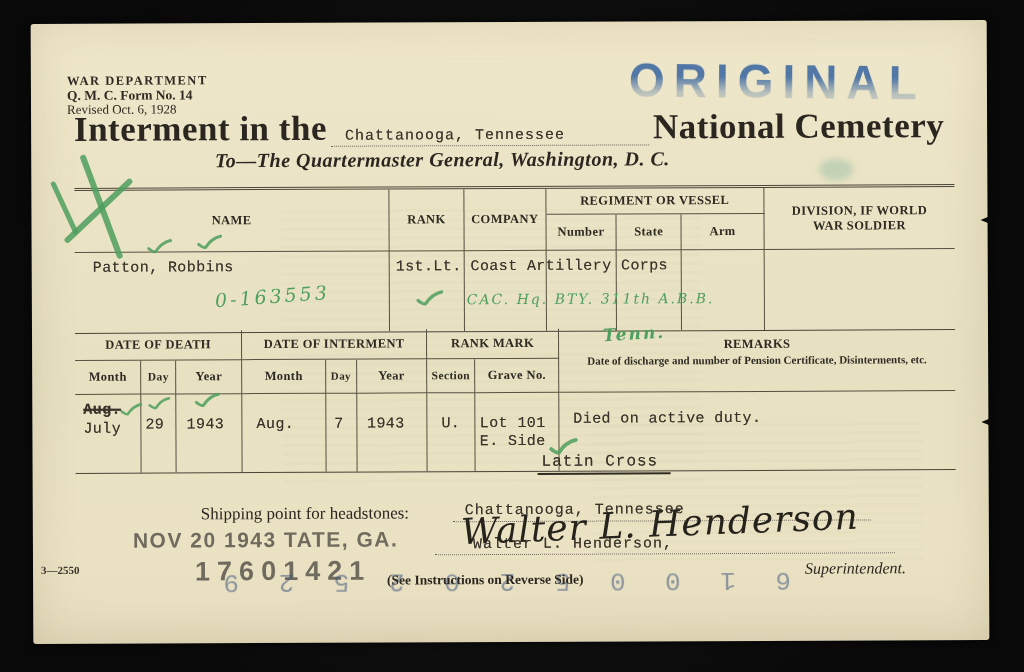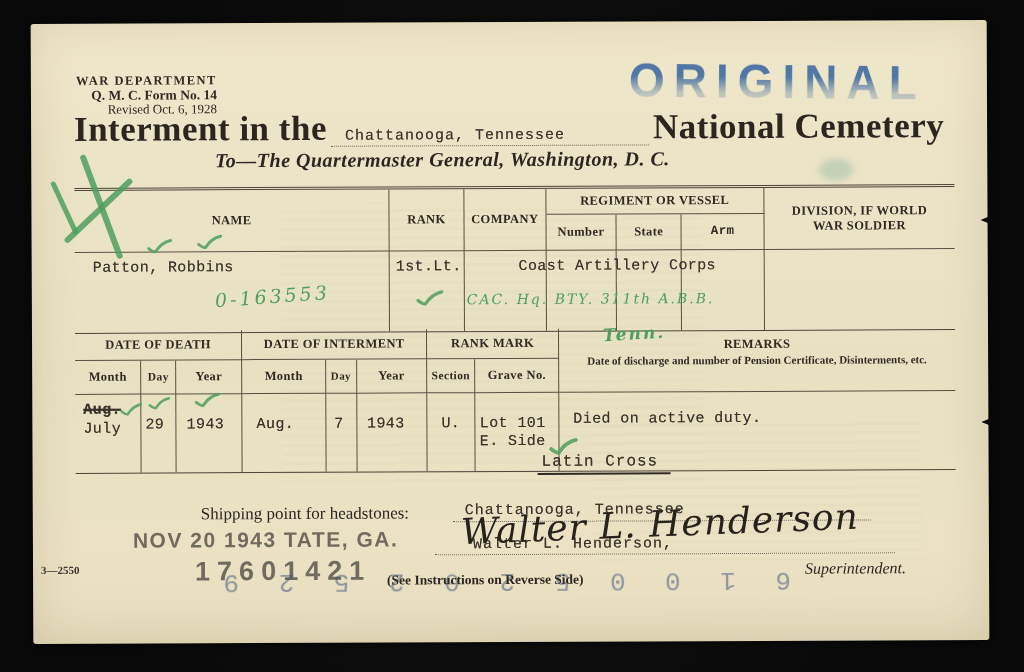--- a/index.html
+++ b/index.html
@@ -16,21 +16,21 @@
   .bleed { position:absolute; pointer-events:none; opacity:.5;
     background: repeating-linear-gradient(0deg, rgba(96,124,84,.05) 0 3px, transparent 3px 9px); }
   .notch { position:absolute; right:-3px; width:10px; height:8px; background:#0b0b0b;
     clip-path: polygon(100% 0, 0 50%, 100% 100%); }
   .tw { font-family:"Liberation Mono","DejaVu Sans Mono",monospace; color:#39332a;
         text-shadow:0 0 .5px rgba(57,51,42,.6); }
   .hw { font-family:"DejaVu Serif",serif; font-style:italic; color:#4d9f5e; }
   .abs { position:absolute; }
 
   
-  .form-id { left:36px; top:50px; width:150px; text-align:right; line-height:1.12; color:#2f2a22; }
+  .form-id { left:36px; top:50px; width:150px; text-align:left; line-height:1.12; color:#2f2a22; }
   .form-id .l1 { font-size:12.5px; font-weight:bold; letter-spacing:1.5px; }
   .form-id .l2 { font-size:13.5px; font-weight:bold; }
   .form-id .l3 { font-size:13px; }
 
   .orig-stamp { left:598px; top:34px; width:360px; font-family:"Liberation Sans","DejaVu Sans",sans-serif;
     font-weight:bold; font-size:46px; letter-spacing:9px; color:#2e5f9e; opacity:.82;
     transform: rotate(0.8deg) scaleY(1.05); filter: blur(.4px);
     -webkit-mask-image: linear-gradient(to bottom, #000 42%, rgba(0,0,0,.35) 70%, rgba(0,0,0,.08) 100%);
     mask-image: linear-gradient(to bottom, #000 42%, rgba(0,0,0,.35) 70%, rgba(0,0,0,.08) 100%); }
 
@@ -121,39 +121,39 @@
     </svg>
 
     <div id="t1" class="grid">
       <div class="cell br bb" style="grid-column:1; grid-row:1/3;">NAME</div>
       <div class="cell br bb" style="grid-column:2; grid-row:1/3;">RANK</div>
       <div class="cell br bb" style="grid-column:3; grid-row:1/3;">COMPANY</div>
       <div class="cell br bb" style="grid-column:4/7; grid-row:1;">REGIMENT OR VESSEL</div>
       <div class="cell bb" style="grid-column:7; grid-row:1/3; padding:0 14px;">DIVISION, IF WORLD WAR SOLDIER</div>
       <div class="cell br bb" style="grid-column:4; grid-row:2;">Number</div>
       <div class="cell br bb" style="grid-column:5; grid-row:2;">State</div>
-      <div class="cell br bb" style="grid-column:6; grid-row:2;font-family:Liberation Mono, monospace;">Arm</div>
+      <div class="cell br bb" style="grid-column:6; grid-row:2;">Arm</div>
 
       <div class="cell br data" style="grid-column:1; grid-row:3;">
         <span class="tw tw-cell" style="padding-left:18px;">Patton, Robbins</span>
         <span class="hw" style="position:absolute; left:140px; top:34px; font-size:19px; letter-spacing:3px; transform:rotate(-4deg);">0-163553</span>
         <svg class="gmark" style="left:72px; top:-14px;" width="26" height="16" viewBox="0 0 26 16">
             <path d="M2 10 Q7 14 9 13 Q15 4 24 2" stroke-width="3"></path>
           </svg>
         <svg class="gmark" style="left:122px; top:-18px;" width="26" height="16" viewBox="0 0 26 16">
             <path d="M2 10 Q7 14 9 13 Q15 4 24 2" stroke-width="3"></path>
           </svg>
       </div>
       <div class="cell br data" style="grid-column:2; grid-row:3;">
         <span class="tw tw-cell">1st.Lt.</span>
         <svg class="gmark" style="left:26px; top:38px;" width="28" height="18" viewBox="0 0 26 16">
             <path d="M2 10 Q7 14 9 13 Q15 4 24 2" stroke-width="3"></path>
           </svg>
       </div>
-      <div class="cell br data" style="grid-column:3; grid-row:3;padding-left:48px;">
+      <div class="cell br data" style="grid-column:3; grid-row:3;">
         <span class="tw tw-cell">Coast Artillery Corps</span>
         <span class="hw" style="position:absolute; left:2px; top:40px; font-size:14px; white-space:nowrap; letter-spacing:2px; z-index:4;">CAC. Hq. BTY. 311th A.B.B.</span>
       </div>
       <div class="cell br data" style="grid-column:4; grid-row:3;"></div>
       <div class="cell br data" style="grid-column:5; grid-row:3;"></div>
       <div class="cell br data" style="grid-column:6; grid-row:3;"></div>
       <div class="cell data" style="grid-column:7; grid-row:3;"></div>
     </div>
 
     <div id="t2" class="grid">

